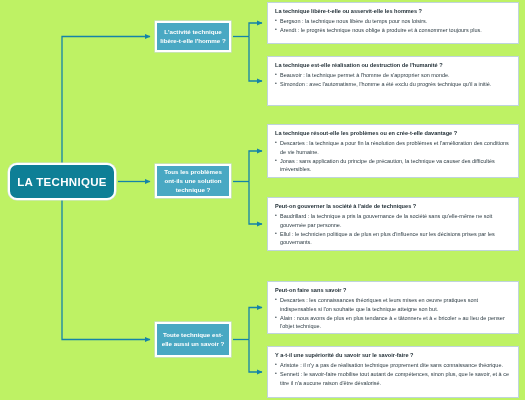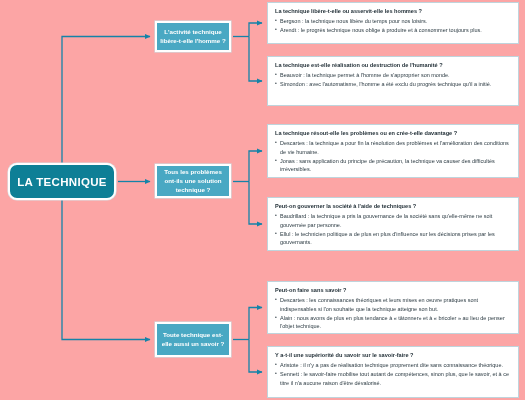--- a/index.html
+++ b/index.html
@@ -4,21 +4,21 @@
 <style>
   html, body {
     margin: 0;
     padding: 0;
     background: #ffffff;
   }
   #canvas {
     position: relative;
     width: 525px;
     height: 400px;
-    background: #fca5a5;
+    background: #bef264;
     font-family: "Liberation Sans", sans-serif;
     overflow: hidden;
   }
 
   
   #wires {
     position: absolute;
     left: 0; top: 0;
     width: 525px; height: 400px;
     pointer-events: none;

